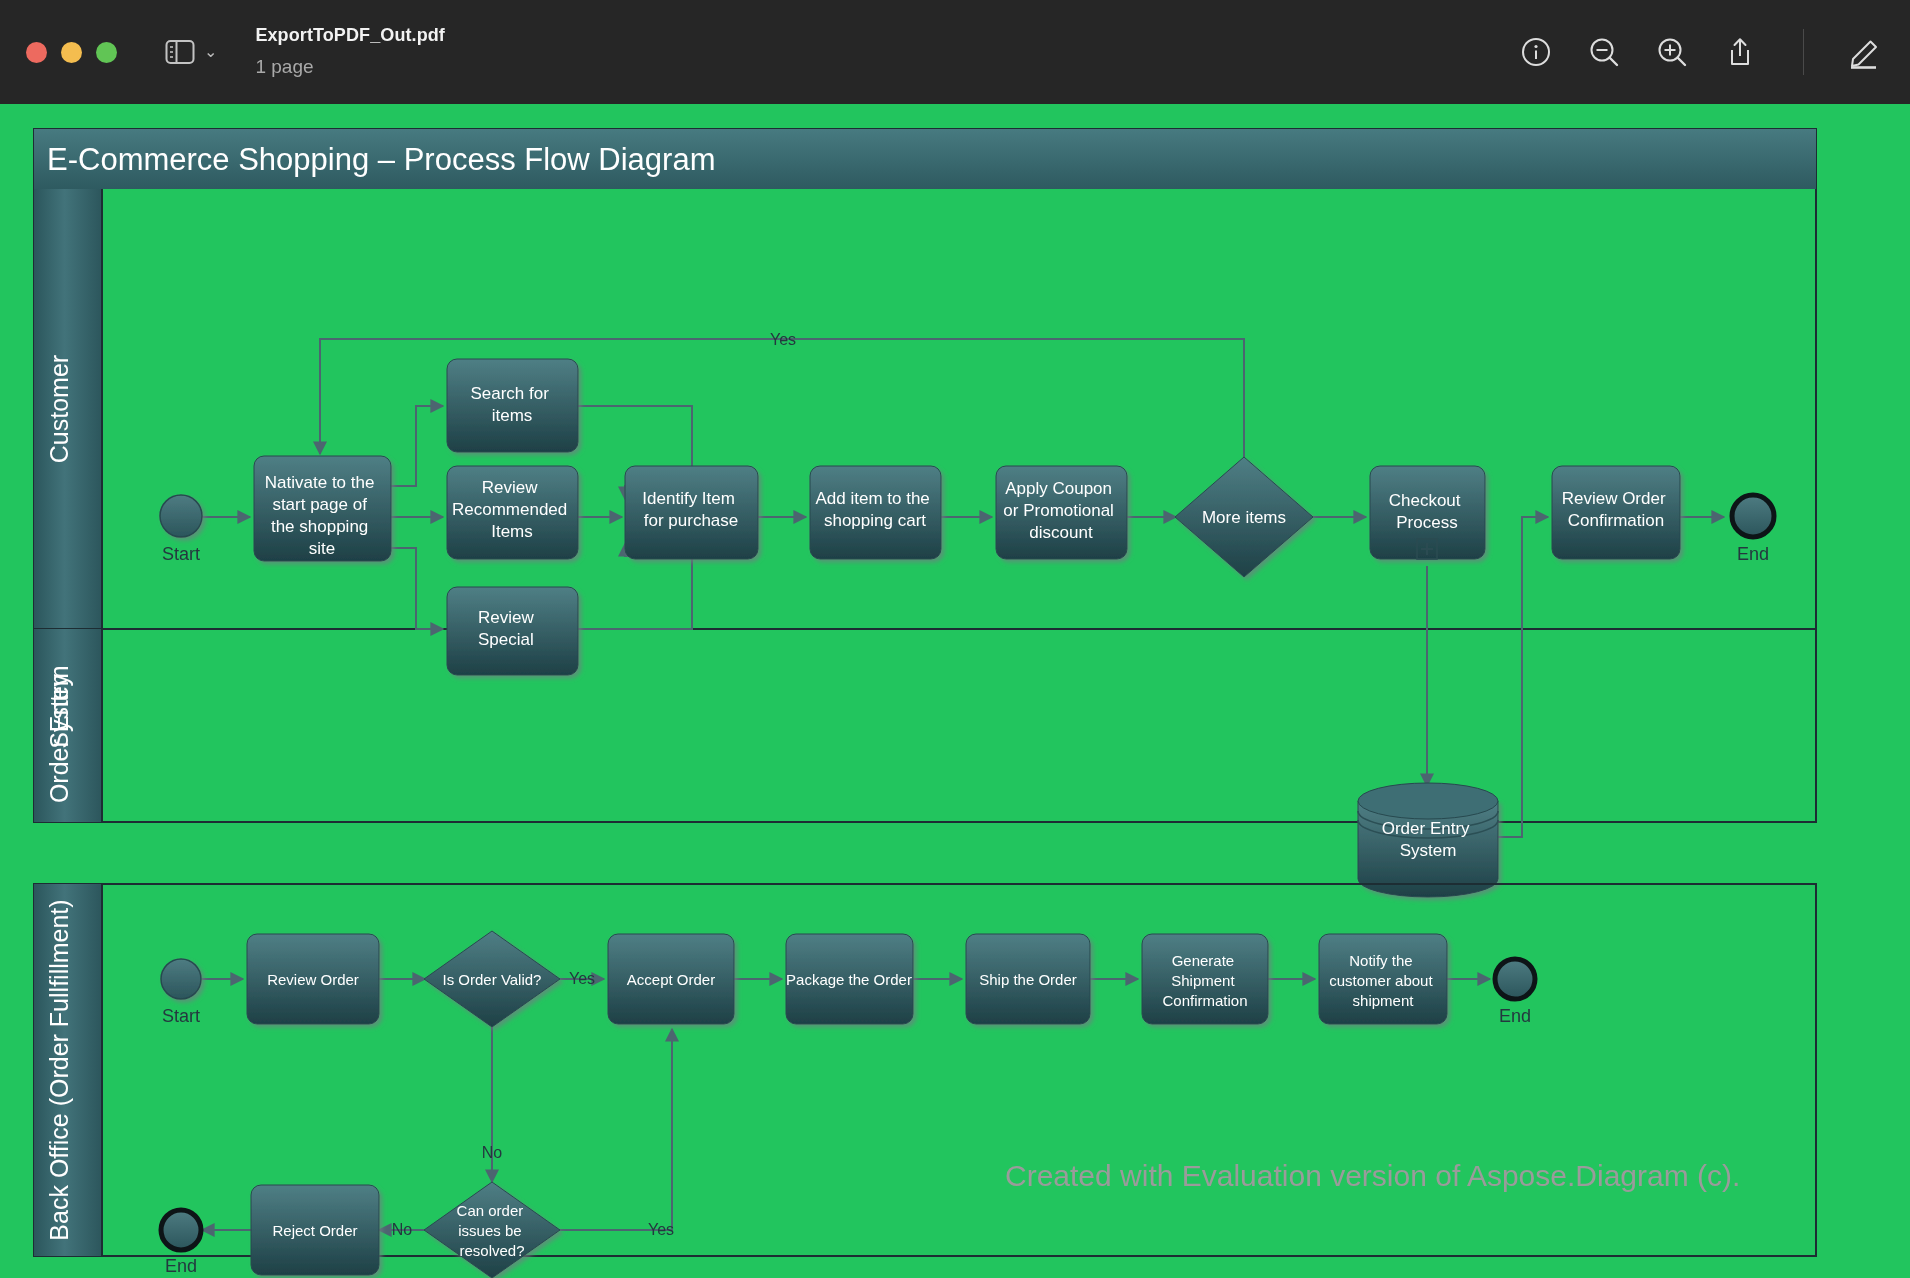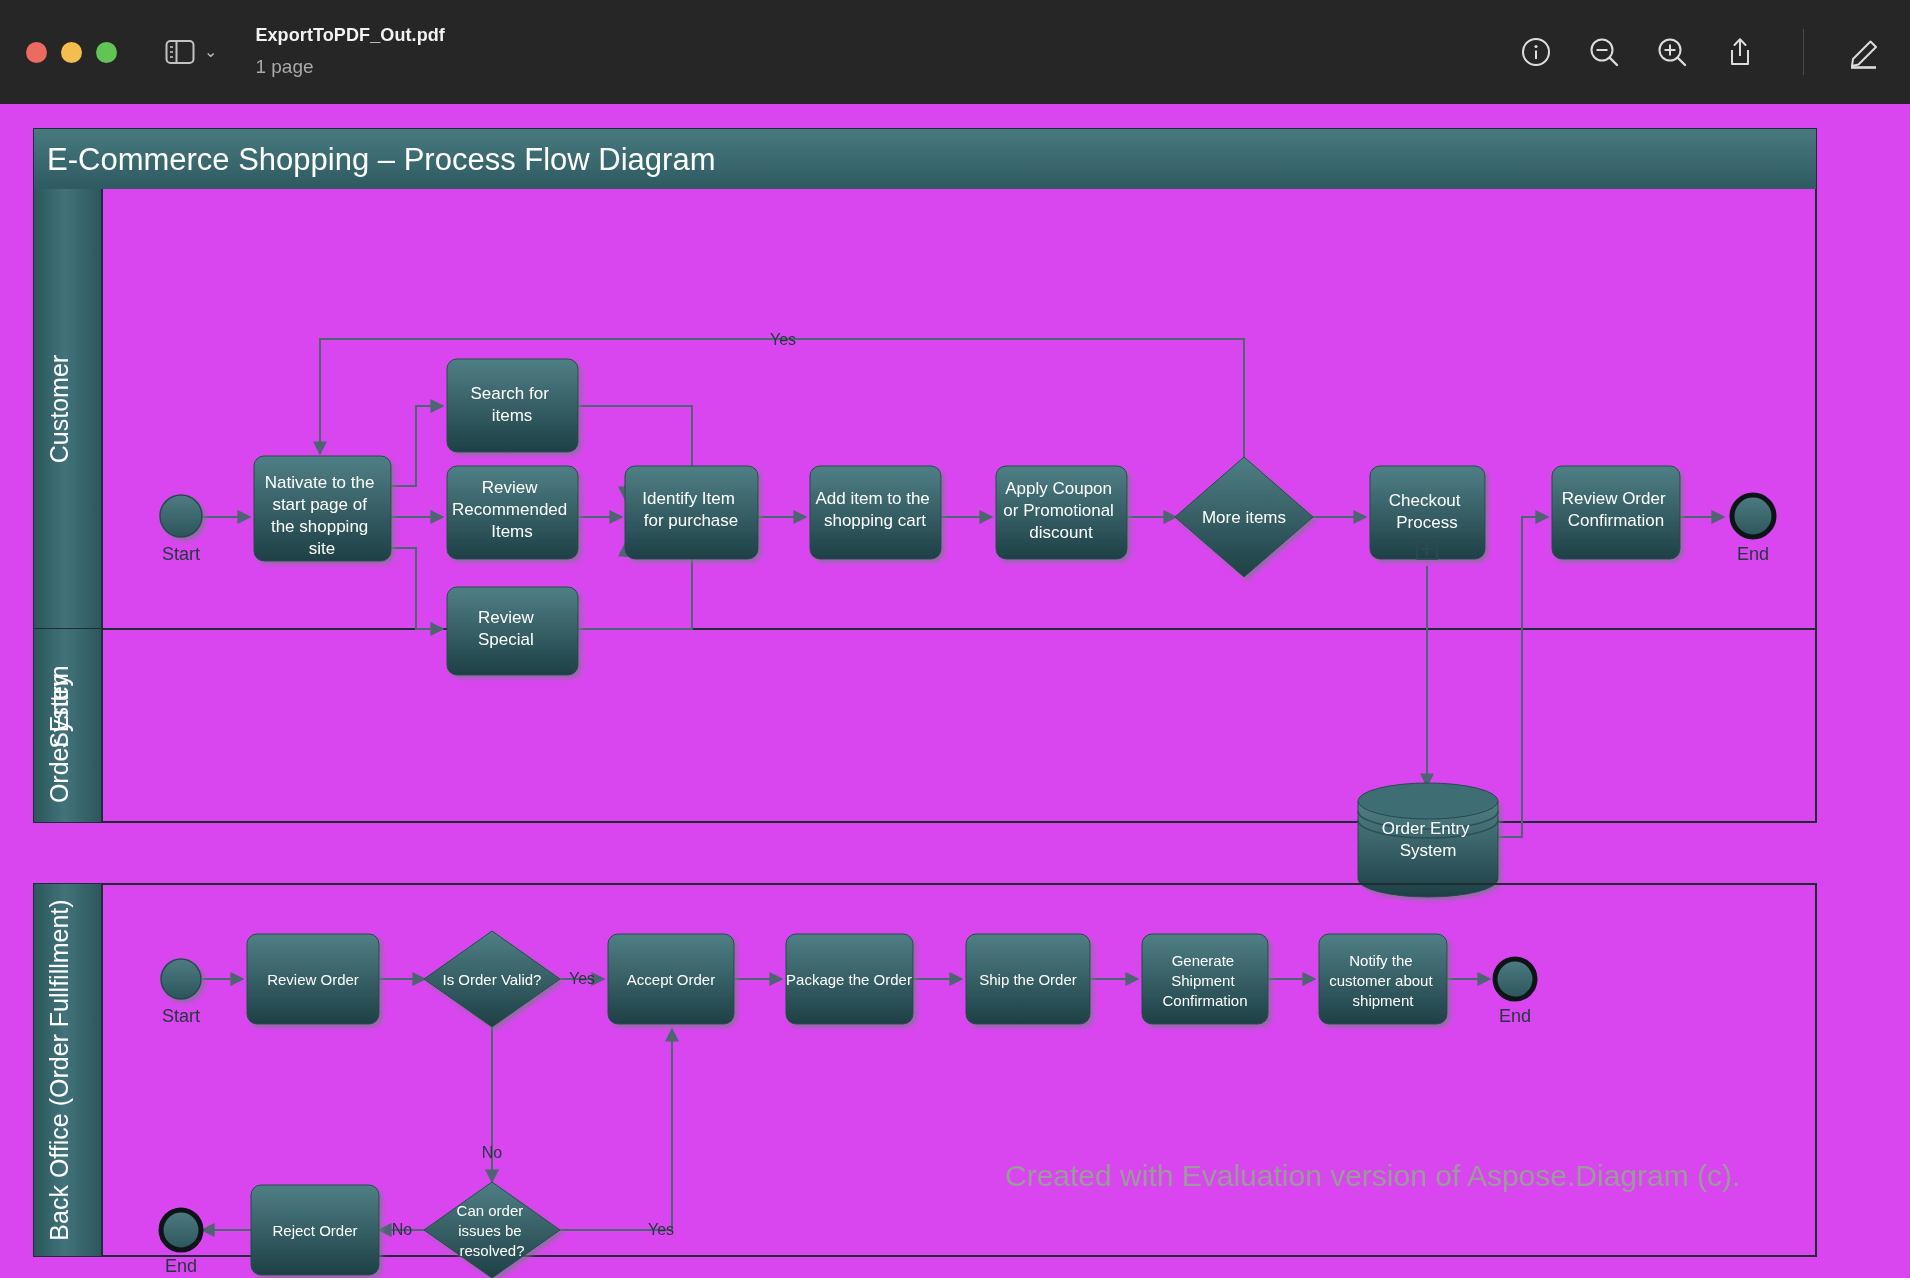--- a/index.html
+++ b/index.html
@@ -78,21 +78,21 @@
     background: #4a4a4a;
     margin: 0 6px 0 12px;
   }
   .pencil-btn { width: 40px; height: 40px; }
 
   
   .docbody {
     position: absolute;
     left: 0; top: 104px;
     width: 1910px; height: 1174px;
-    background: #d946ef;
+    background: #22c55e;
   }
   .diagram-svg { display: block; }
 
   
   .lane-title {
     fill: #ffffff;
     font-family: "Liberation Sans", sans-serif;
     font-size: 25px;
   }
   .banner-text {

